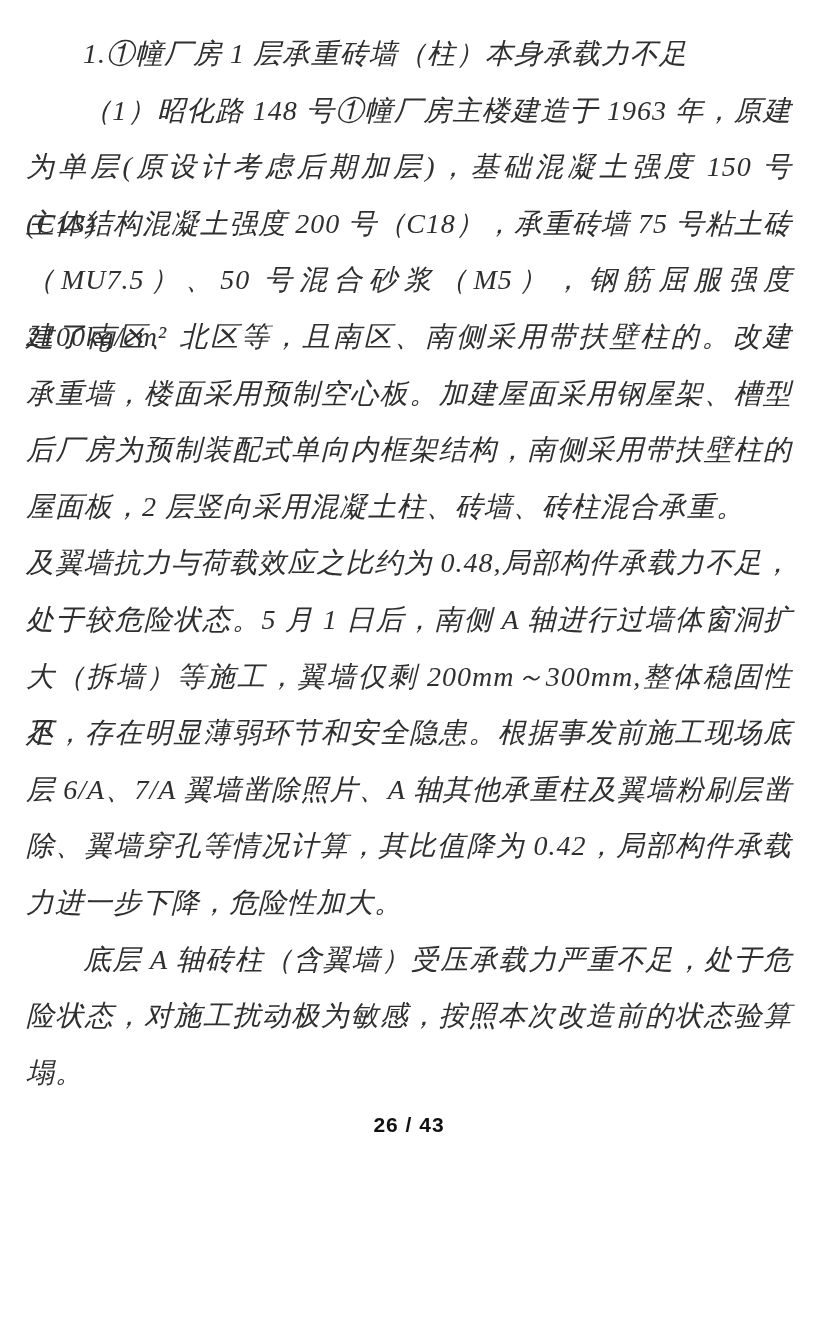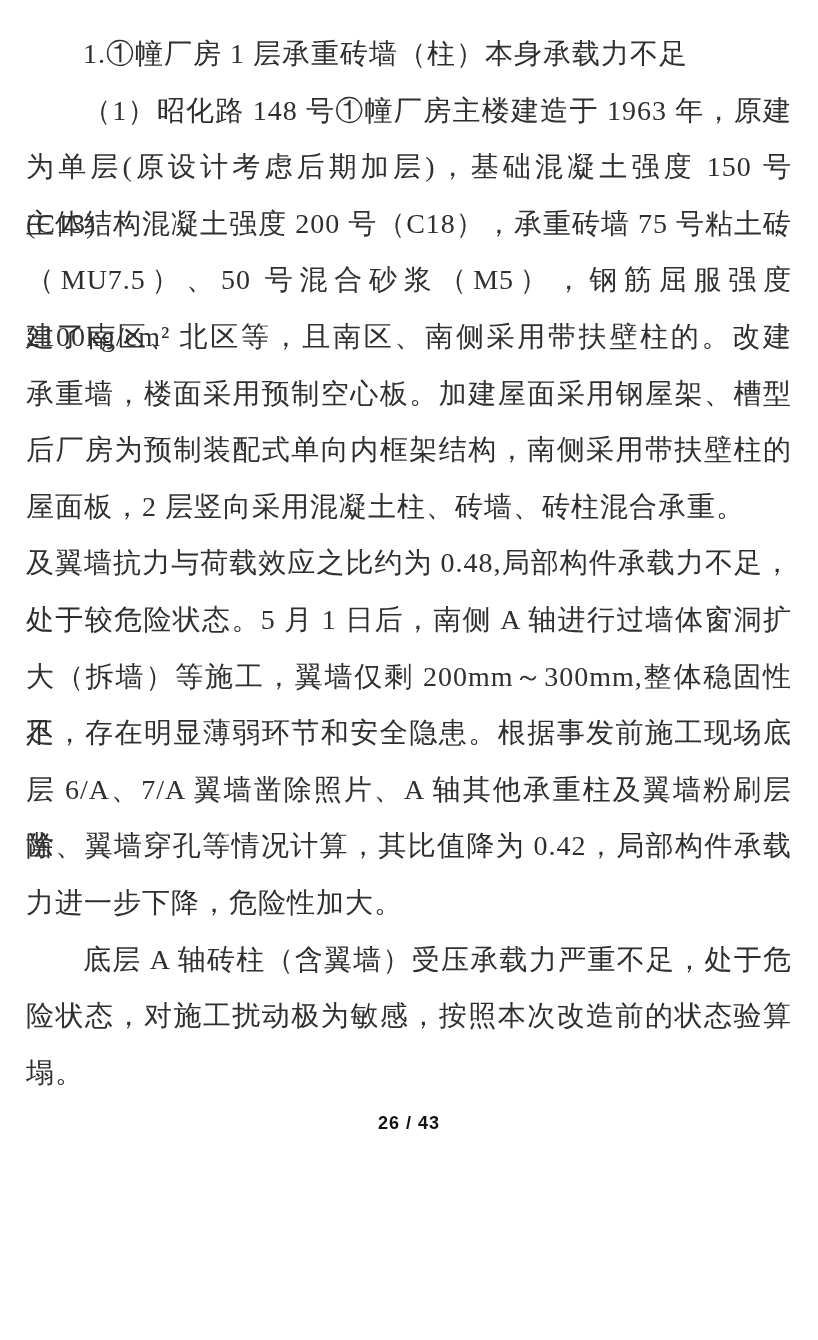--- a/index.html
+++ b/index.html
@@ -18,34 +18,35 @@
     padding: 26px 26px 0 26px;
   }
   .line {
     font-size: 28px;
     height: 56.6px;
     line-height: 56.6px;
     letter-spacing: 1px;
     text-align: justify;
     white-space: nowrap;
     overflow: visible;
+    font-style: italic;
   }
   .fill {
     white-space: normal;
     text-align-last: justify;
   }
   .indent {
     text-indent: 57px;
   }
   .footer {
     margin-top: 12px;
     text-align: center;
     font-family: "Liberation Sans", "DejaVu Sans", sans-serif;
     font-weight: bold;
-    font-size: 18px;
+    font-size: 21px;
     color: #111111;
     letter-spacing: 1px;
   }
 </style>
 </head>
 <body>
 
 <div class="page">
 
   <div class="line indent">1.①幢厂房 1 层承重砖墙（柱）本身承载力不足</div>

